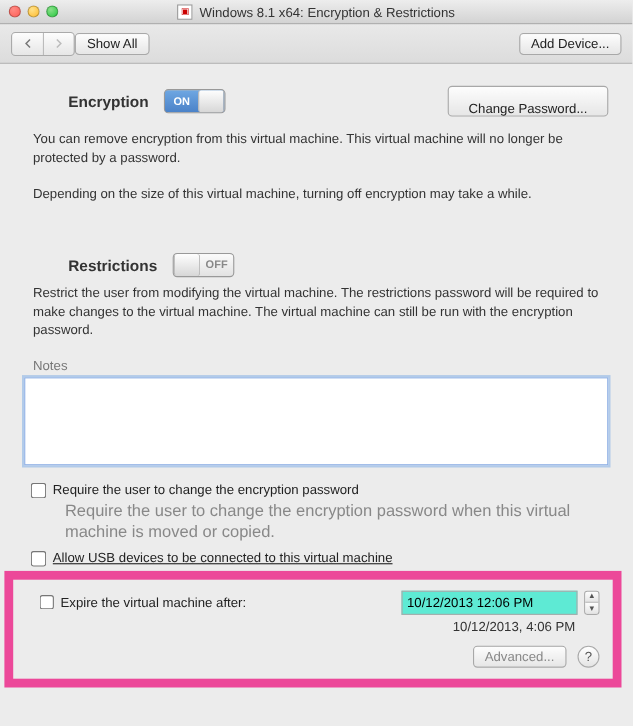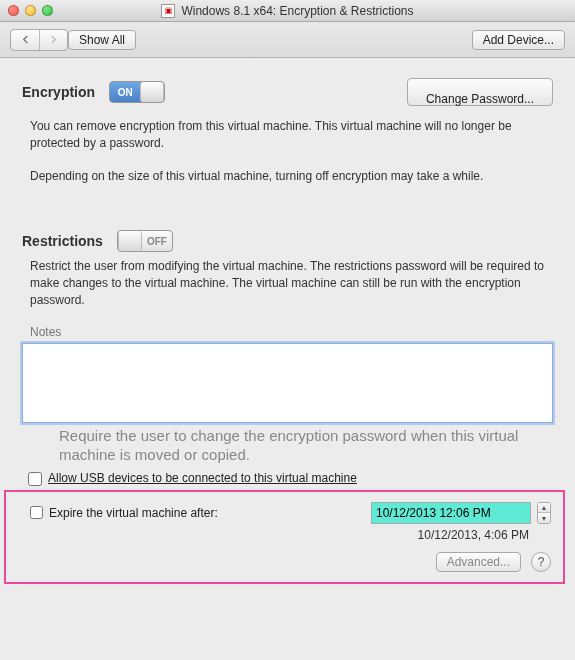--- a/index.html
+++ b/index.html
@@ -70,21 +70,21 @@
 .btn.wide { padding: 13px 18px; }
 .spacer { flex: 1; }
 .content {
   padding: 20px 22px 10px 22px;
 }
 .section-head {
   display: flex; align-items: center; gap: 14px;
   margin-bottom: 6px;
 }
 .section-title {
-  font-size: 14px; font-weight: bold; color: #333;
+  font-size: 14px; font-weight: bold; color: #333; margin-left: 40px;
 }
 .toggle {
   width: 56px; height: 22px;
   border-radius: 4px;
   position: relative;
   border: 1px solid #999;
   font-size: 10px; font-weight: bold;
   display: flex; align-items: center;
 }
 .toggle.on {
@@ -128,21 +128,21 @@
 }
 .chkrow input[type=checkbox] {
   width: 14px; height: 14px; margin-top: 1px;
 }
 .chkrow .lbl { font-size: 12px; }
 .sublbl {
   font-size: 15px; color: #888; margin-left: 37px; line-height: 1.3;
   margin-bottom: 4px;
 }
 .redbox {
-  border: 2px solid #ec4899;
+  border: 8px solid #ec4899;
   margin: 4px -12px 0 -18px;
   padding: 6px 12px 10px 18px;
 }
 .expire-row {
   display: flex; align-items: center; gap: 6px; margin: 4px 0 4px 6px;
 }
 .expire-row .lbl { flex: 1; }
 .datetime {
   width: 160px; height: 22px;
   border: 1px solid #aaa;
@@ -232,20 +232,24 @@
       <span class="lab">OFF</span>
       <div class="knob"></div>
     </div>
   </div>
 
   <div class="desc">Restrict the user from modifying the virtual machine. The restrictions password will be required to make changes to the virtual machine. The virtual machine can still be run with the encryption password.</div>
 
   <div class="notes-label">Notes</div>
   <textarea class="notes-box" style=""></textarea>
 
+  <div class="chkrow">
+    <input type="checkbox" style="">
+    <span class="lbl">Require the user to change the encryption password</span>
+  </div>
   <div class="sublbl">Require the user to change the encryption password when this virtual machine is moved or copied.</div>
 
   <div class="chkrow" style="margin-top:6px;text-decoration:underline;">
     <input type="checkbox" style="">
     <span class="lbl">Allow USB devices to be connected to this virtual machine</span>
   </div>
 
   <div class="redbox">
     <div class="expire-row">
       <input type="checkbox" style="">

